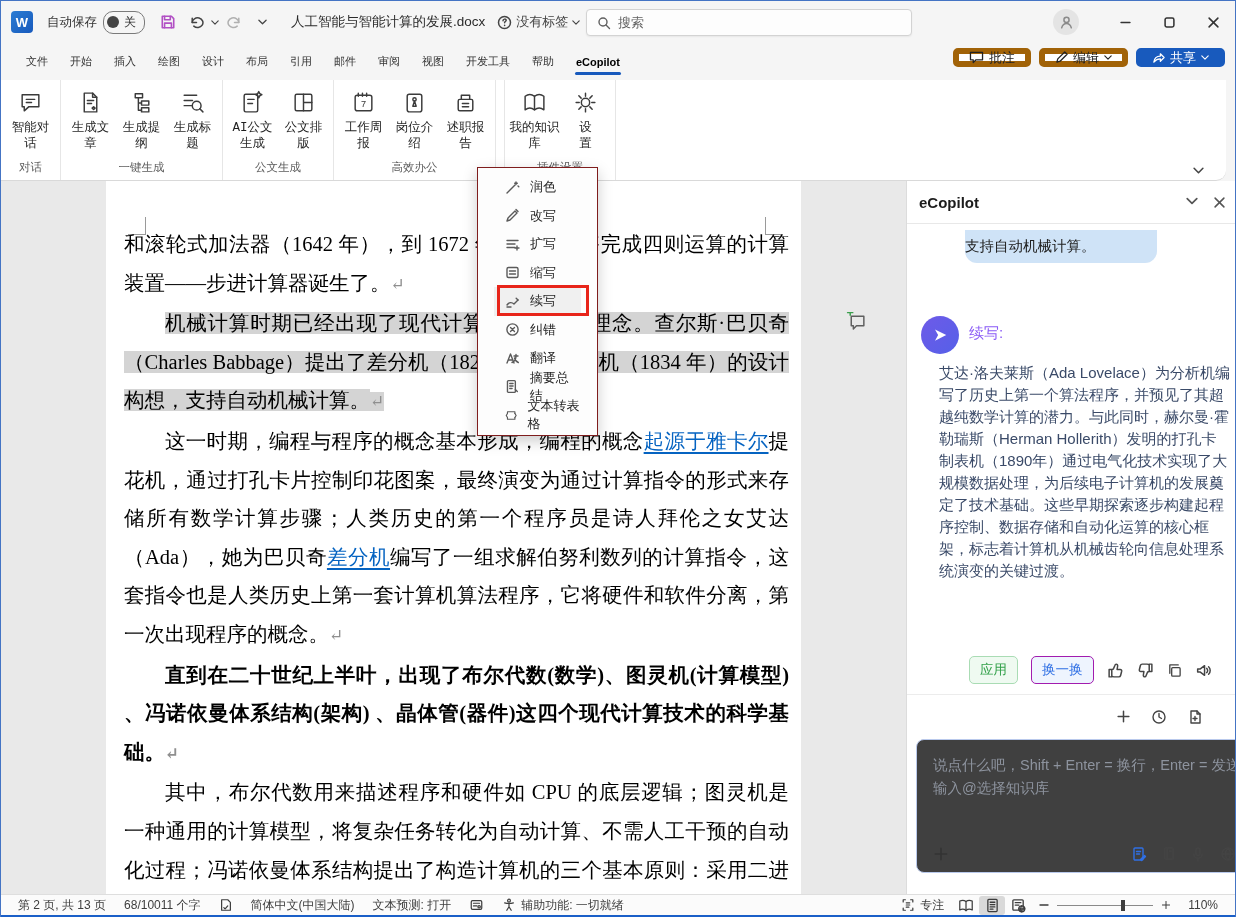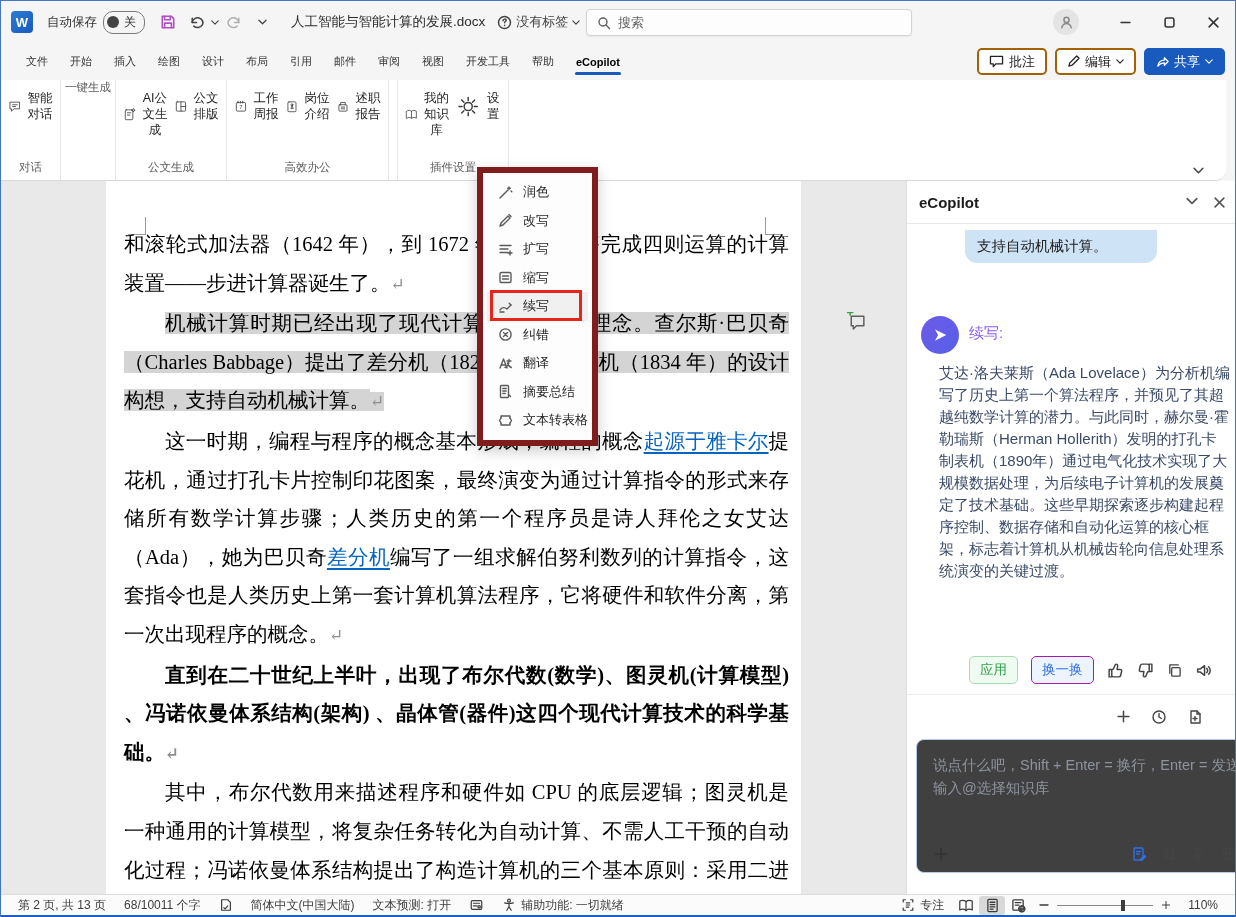--- a/index.html
+++ b/index.html
@@ -31,32 +31,32 @@
   .winbtn { width:44px; height:42px; display:flex; align-items:center; justify-content:center; color:#333; }
 
   
   .menubar { position:absolute; left:0; top:42px; width:100%; height:37px; display:flex; align-items:center;
              padding-left:14px; background:#f5f5f5; }
   .mtab { font-size:11px; color:#333; padding:7px 11px; position:relative; white-space:nowrap; }
   .mtab.active { font-weight:bold; color:#000; }
   .mtab.active::after { content:""; position:absolute; left:10px; right:10px; bottom:0; height:3px;
                         background:#185abd; border-radius:2px; }
   .mb-right { position:absolute; right:10px; top:47px; display:flex; gap:8px; }
-  .chipbtn { display:flex; align-items:center; gap:5px; border:2px solid #a16207; background:#fff; border-radius:5px;
-             height:27px; padding:0 10px; font-size:13px; color:#222; }
+  .chipbtn { display:flex; align-items:center; gap:5px; border:6px solid #a16207; background:#fff; border-radius:5px;
+             height:19px; padding:0 10px; font-size:13px; color:#222; }
   .chipbtn.primary { background:#185abd; border-color:#185abd; color:#fff; }
 
   
   .ribbon { position:absolute; left:0; top:79px; width:1225px; height:101px; background:#fff;
             border-bottom:1px solid #d9d9d9; border-radius:0 0 10px 0; display:flex; }
   .rgroup { display:flex; flex-direction:column; border-right:1px solid #e6e6e6; padding:0 4px; }
   .rgroup:last-of-type { border-right:none; }
   .rbtns { display:flex; flex:1; padding-top:7px; align-items:flex-start; }
-  .rbtn { width:47px; margin:0 2px; display:flex; flex-direction:row; align-items:center; gap:5px;
-          border-radius:4px; padding:3px 1px; }
+  .rbtn { width:47px; margin:0 2px; display:flex; flex-direction:column; align-items:center; gap:5px;
+          border-radius:4px; padding:3px 1px;font-family:Liberation Mono, monospace; }
   .rbtn .glyph { color:#3b3b3b; }
   .rbtn-label { font-size:12.5px; line-height:16px; color:#1f1f1f; text-align:center; width:47px; }
   .rbtn-label.wide { width:52px; }
   .rbtn-label.narrow { width:16px; }
   .rbtn.selected { background:#e7e7e7; }
   .rlabel { height:20px; text-align:center; font-size:11.5px; color:#5c5c5c; }
   .caretline { display:inline-block; vertical-align:middle; margin-left:1px; color:#444; }
   .ribbon-collapse { position:absolute; right:22px; bottom:6px; color:#444; }
 
   
@@ -71,36 +71,36 @@
   .doc-text p { text-indent:2em; }
   .doc-text p.noindent { text-indent:0; }
   .doc-text p.boldp { font-weight:bold; }
   .sel { background:#d4d4d4; }
   .pilcrow { color:#8f8f8f; font-size:17px; }
   .doclink { color:#0563c1; text-decoration:underline; text-underline-offset:4px; }
   .margin-comment { position:absolute; left:845px; top:130px; color:#5f5f5f; }
 
   
   .dropdown { position:absolute; left:476px; top:166px; width:121px; background:#fdfdfd; z-index:60;
-              border:6px solid #7f1d1d; box-shadow:0 5px 14px rgba(0,0,0,.2); padding:5px 4px; }
+              border:1px solid #7f1d1d; box-shadow:0 5px 14px rgba(0,0,0,.2); padding:5px 16px; }
   .ditem { position:relative; height:28.5px; display:flex; align-items:center; gap:10px; padding-left:11px;
            font-size:13px; color:#262626; }
   .ditem .glyph { color:#5a5a5a; }
   .ditem.hl { background:#f0f0f0; }
   .redbox { position:absolute; left:3px; top:-2px; width:92px; height:31px; border:3px solid #e8251a; z-index:5; }
 
   
   .panel { position:absolute; left:905px; top:180px; width:331px; height:713px; background:#fff;
            border-left:1px solid #dcdcdc; }
   .panel-head { height:43px; display:flex; align-items:center; padding:0 12px; border-bottom:1px solid #e8e8e8; }
   .panel-title { font-weight:bold; font-size:15px; color:#1c1c1c; }
   .panel-head-icons { margin-left:auto; display:flex; gap:16px; color:#555; }
   .chat { position:absolute; left:0; top:43px; width:100%; height:470px; overflow:hidden; }
   .bubble-user { position:absolute; left:58px; top:6px; width:192px; background:#cfe3f7; color:#222;
-                 font-size:14.5px; padding:7px 12px; border-radius:0 0 12px 12px; }
+                 font-size:14.5px; padding:7px 0; border-radius:0 0 12px 12px; }
   .ai-avatar { position:absolute; left:14px; top:92px; width:38px; height:38px; border-radius:50%;
                background:linear-gradient(135deg,#6e5ae8,#5560e8); display:flex; align-items:center; justify-content:center; }
   .ai-label { position:absolute; left:62px; top:100px; font-size:15px; color:#8b5cf6; }
   .ai-text { position:absolute; left:32px; top:138px; width:292px; font-size:15px; line-height:22px; color:#3a4a68; }
   .actionrow { position:absolute; left:62px; top:432px; display:flex; align-items:center; gap:13px; }
   .pill { font-size:13.5px; border-radius:5px; padding:4px 10px; }
   .pill.apply { color:#35a24c; background:#effaf1; border:1px solid #a9dcb4; }
   .pill.regen { color:#2f6fe4; background:#eef4fe; border:1px solid #a21caf; }
   .act-ic { color:#444; }
   .panel-divider { position:absolute; left:0; top:513px; width:100%; border-top:1px solid #ececec; }
@@ -492,20 +492,40 @@
         <div class="rbtn">
           <svg class="ic glyph" width="25" height="25">
               <use href="#s-chat"></use>
             </svg>
           <span class="rbtn-label">智能对话</span>
         </div>
       </div>
       <div class="rlabel">对话</div>
     </div>
     <div class="rgroup">
+      <div class="rbtns">
+        <div class="rbtn">
+          <svg class="ic glyph" width="25" height="25">
+              <use href="#s-docspark"></use>
+            </svg>
+          <span class="rbtn-label">生成文章</span>
+        </div>
+        <div class="rbtn">
+          <svg class="ic glyph" width="25" height="25">
+              <use href="#s-outline"></use>
+            </svg>
+          <span class="rbtn-label">生成提纲</span>
+        </div>
+        <div class="rbtn">
+          <svg class="ic glyph" width="25" height="25">
+              <use href="#s-titlesearch"></use>
+            </svg>
+          <span class="rbtn-label">生成标题</span>
+        </div>
+      </div>
       <div class="rlabel">一键生成</div>
     </div>
     <div class="rgroup">
       <div class="rbtns">
         <div class="rbtn">
           <svg class="ic glyph" width="25" height="25">
               <use href="#s-aidoc"></use>
             </svg>
           <span class="rbtn-label">AI公文生成</span>
         </div>

